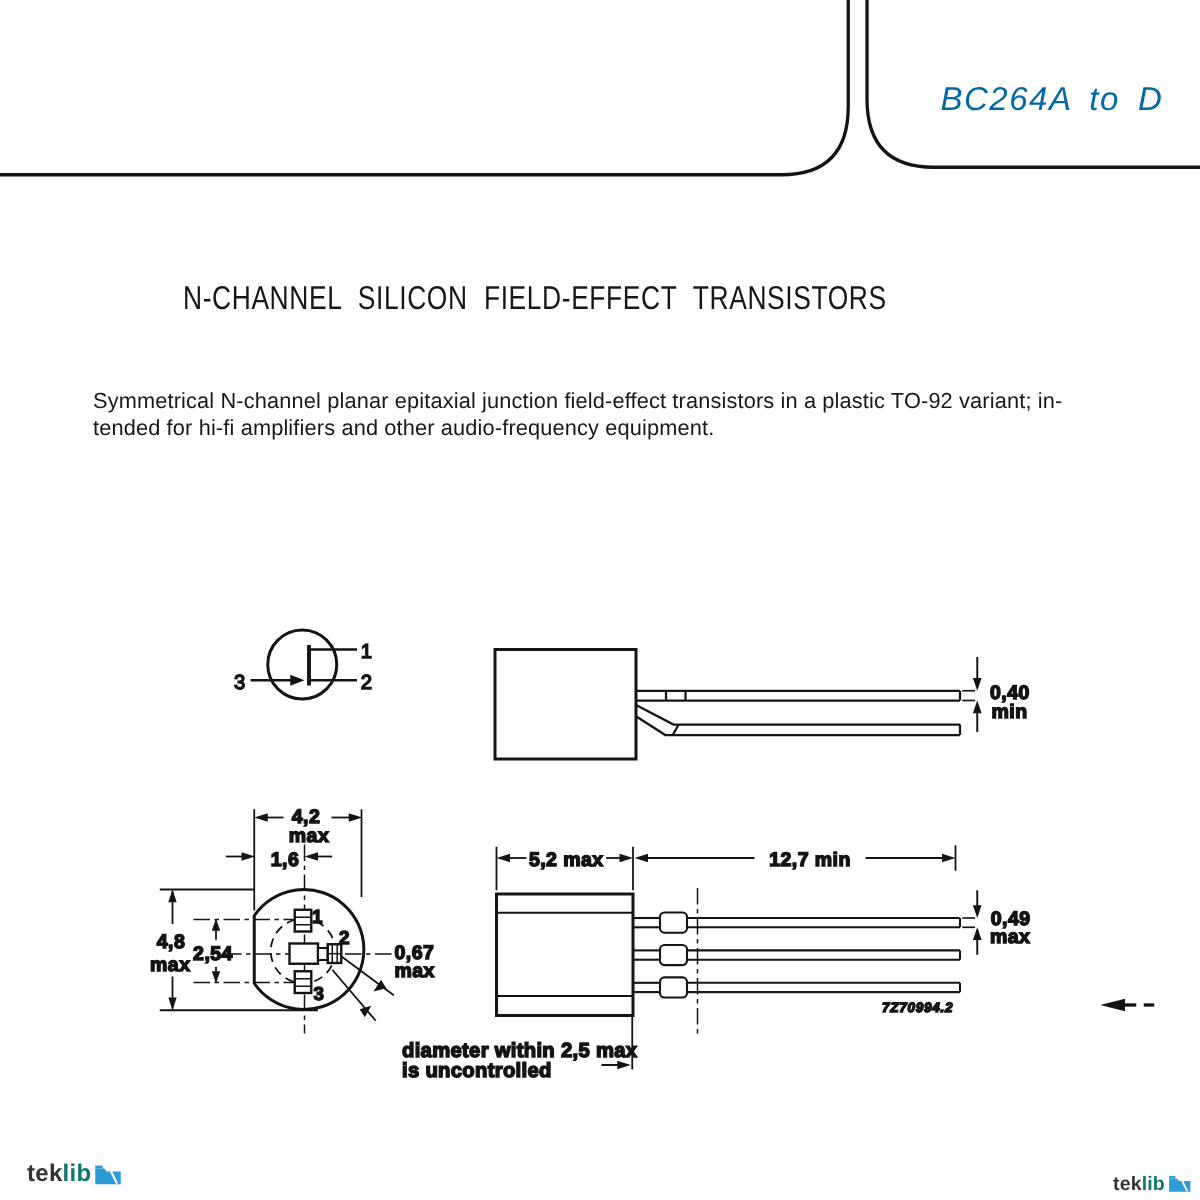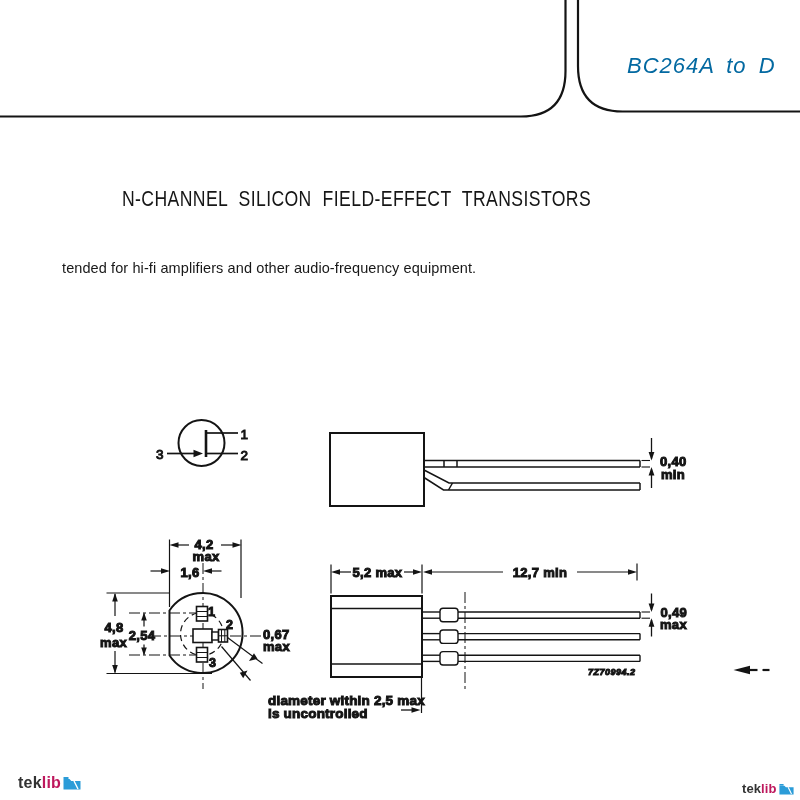--- a/index.html
+++ b/index.html
@@ -20,35 +20,36 @@
     color:#181818;letter-spacing:0.1px;
   }
   svg text{font-family:"Liberation Sans",sans-serif;fill:#141414;}
   .dim{font-size:13px;font-weight:700;letter-spacing:0.3px;}
   .pinlab{font-size:12.5px;font-weight:700;}
   .symlab{font-size:13.5px;font-weight:400;}
   .code{font-size:9px;font-weight:700;font-style:italic;letter-spacing:0.5px;fill:#2a2a2a;}
   .note{font-size:13.5px;font-weight:700;letter-spacing:0.2px;}
   .brand{display:flex;align-items:center;}
   .brand .tek{font-weight:700;color:#333333;}
-  .brand .lib{font-weight:700;color:#be185d;}
+  .brand .lib{font-weight:700;color:#0f766e;}
   #brand-left{left:18px;top:774px;}
   #brand-left .tek,#brand-left .lib{font-size:16px;letter-spacing:0.2px;}
   #brand-right{left:742px;top:781px;}
   #brand-right .tek,#brand-right .lib{font-size:13px;letter-spacing:0.1px;}
   .folder-icon{display:inline-block;margin-left:2px;}
 </style>
 </head>
 <body>
 
 <div class="abs" id="part-range">BC264A to D</div>
 
 <div class="abs" id="doc-title">N-CHANNEL SILICON FIELD-EFFECT TRANSISTORS</div>
 
 <div class="abs" id="doc-desc">
+  <div>Symmetrical N-channel planar epitaxial junction field-effect transistors in a plastic TO-92 variant; in-</div>
   <div>tended for hi-fi amplifiers and other audio-frequency equipment.</div>
 </div>
 
 <svg class="abs" style="left:0;top:0;" width="800" height="800" viewBox="0 0 800 800" fill="none" stroke="#141414">
 
   <g stroke-width="2.2">
     <path d="M 0 116.5 H 521 Q 565.5 116.5 565.5 71 V 0"></path>
     <path d="M 800 111.5 H 622.5 Q 578 111.5 578 66 V 0"></path>
   </g>
 

